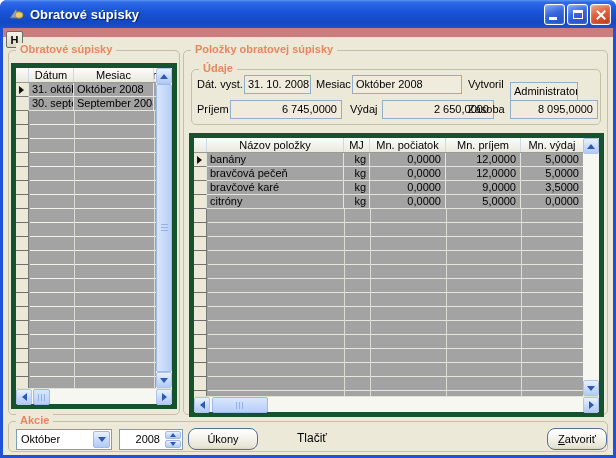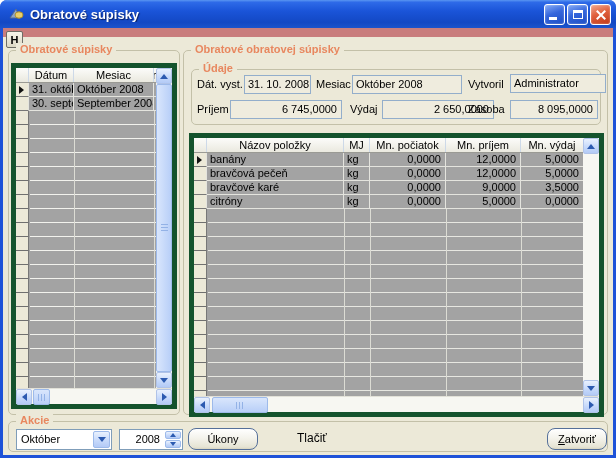--- a/index.html
+++ b/index.html
@@ -51,21 +51,21 @@
                 line-height:13px; padding:0 3px; }
   .sel { width:13px; flex:none; background:#ECE9D8; border-right:1px solid #777;
          border-bottom:1px solid #777 !important; padding:0 !important; position:relative; }
   .ghead .sel { background:linear-gradient(#FCFCFA,#EAE9DF); border-bottom:none !important; }
   .num { text-align:right; padding-right:4px !important; }
   .rowmark { position:absolute; left:3px; top:3px; width:0; height:0;
              border-top:4px solid transparent; border-bottom:4px solid transparent; border-left:5px solid #111; }
   
   .lw1{width:45px;} .lw2{width:80px;} .lw3{width:14px; border-right:none !important;}
   
-  .rw1{width:137px;} .rw2{width:26px;} .rw3{width:76px;} .rw4{width:75px;} .rw5{flex:1 !important; border-right:none !important;}
+  .rw1{width:137px;} .rw2{width:26px;text-align:right;} .rw3{width:76px;} .rw4{width:75px;} .rw5{flex:1 !important; border-right:none !important;}
 
   .filler { position:absolute; left:0; right:0; bottom:0; }
   .fsel { position:absolute; left:0; top:0; bottom:0; width:13px; background-color:#ECE9D8;
     background-image:repeating-linear-gradient(180deg,transparent 0 13px,#6E6E6E 13px 14px);
     border-right:1px solid #777; }
   .hlines { position:absolute; left:14px; right:0; top:0; bottom:0;
     background:repeating-linear-gradient(180deg,transparent 0 13px,#E7E7E1 13px 14px); }
   .hlines.faint { background:repeating-linear-gradient(180deg,transparent 0 13px,#F2F2ED 13px 14px); }
   .vline { position:absolute; top:0; bottom:0; width:1px; background:#DCDCD4; }
 
@@ -190,31 +190,31 @@
             </div>
           <div class="hthumb" style="left:17px; width:17px;"></div>
           <div class="sbtn sb-rt">
               <span class="tri t-rt"></span>
             </div>
         </div>
       </div>
     </div>
 
     <div class="gb" style="left:180px; top:22px; width:425px; height:365px;">
-      <div class="legend">Obratové obratovej súpisky</div>
+      <div class="legend">Položky obratovej súpisky</div>
 
       <div class="gb" style="left:7px; top:18px; width:410px; height:56px;">
         <div class="legend">Údaje</div>
 
         <div class="flabel" style="left:5px; top:5px;">Dát. vyst.</div>
         <div class="fbox" style="left:52px; top:5px; width:67px;">31. 10. 2008</div>
         <div class="flabel" style="left:124px; top:5px;">Mesiac</div>
         <div class="fbox" style="left:160px; top:5px; width:110px;">Október 2008</div>
         <div class="flabel" style="left:276px; top:5px;">Vytvoril</div>
-        <div class="fbox" style="left:318px; top:4px; width:96px;">Administrator</div>
+        <div class="fbox" style="left:318px; top:12px; width:68px;">Administrator</div>
 
         <div class="flabel" style="left:5px; top:30px;">Príjem</div>
         <div class="fbox num" style="left:38px; top:30px; width:112px;">6 745,0000</div>
         <div class="flabel" style="left:158px; top:30px;">Výdaj</div>
         <div class="fbox num" style="left:190px; top:30px; width:112px;">2 650,0000</div>
         <div class="flabel" style="left:276px; top:30px;">Zásoba</div>
         <div class="fbox num" style="left:318px; top:30px; width:88px;">8 095,0000</div>
       </div>
 
       <div class="grid" style="left:5px; top:82px; width:415px; height:284px;">

